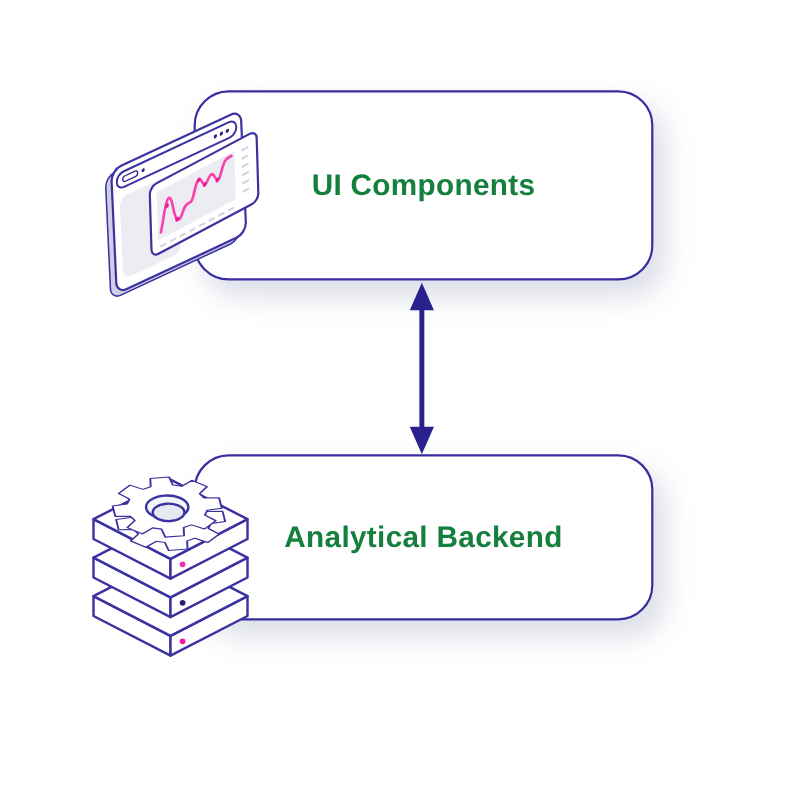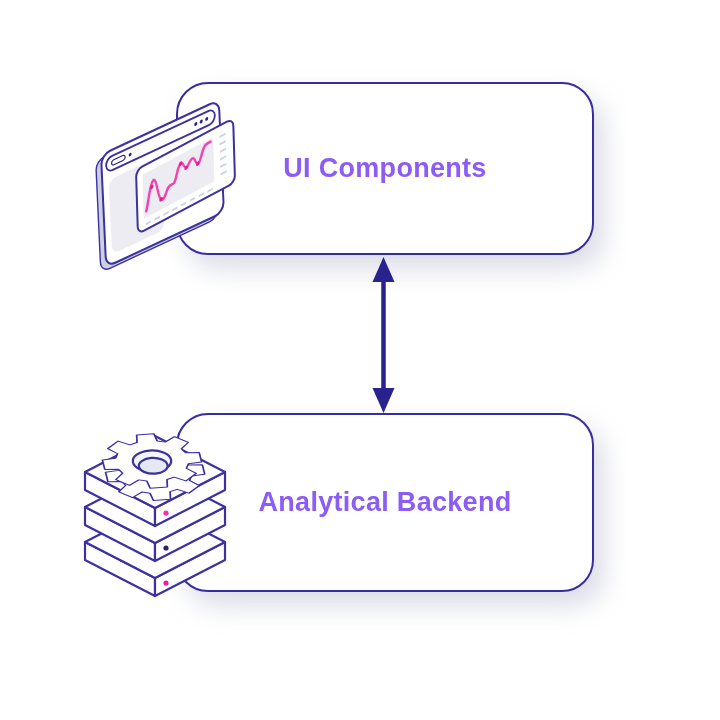--- a/index.html
+++ b/index.html
@@ -8,23 +8,23 @@
     font-family:"Liberation Sans", sans-serif;
   }
   .node{
     position:absolute;left:176px;width:418px;background:#ffffff;
     border:2px solid #382da0;border-radius:32px;
     display:flex;align-items:center;justify-content:center;
     box-shadow:10px 14px 26px rgba(176,180,202,0.45);
     box-sizing:border-box;
   }
   .node-top{top:82px;height:173px;}
-  .node-bottom{top:413px;height:179px;}
+  .node-bottom{top:413px;height:151px;}
   .node-label{
-    color:#8b5cf6;font-weight:bold;font-size:27px;letter-spacing:0.3px;
+    color:#15803d;font-weight:bold;font-size:27px;letter-spacing:0.3px;
     white-space:nowrap;
   }
   .overlay{position:absolute;left:0;top:0;width:720px;height:720px;pointer-events:none;}
 </style>
 </head>
 <body>
 
 <div id="stage">
 
   <div class="node node-top">

